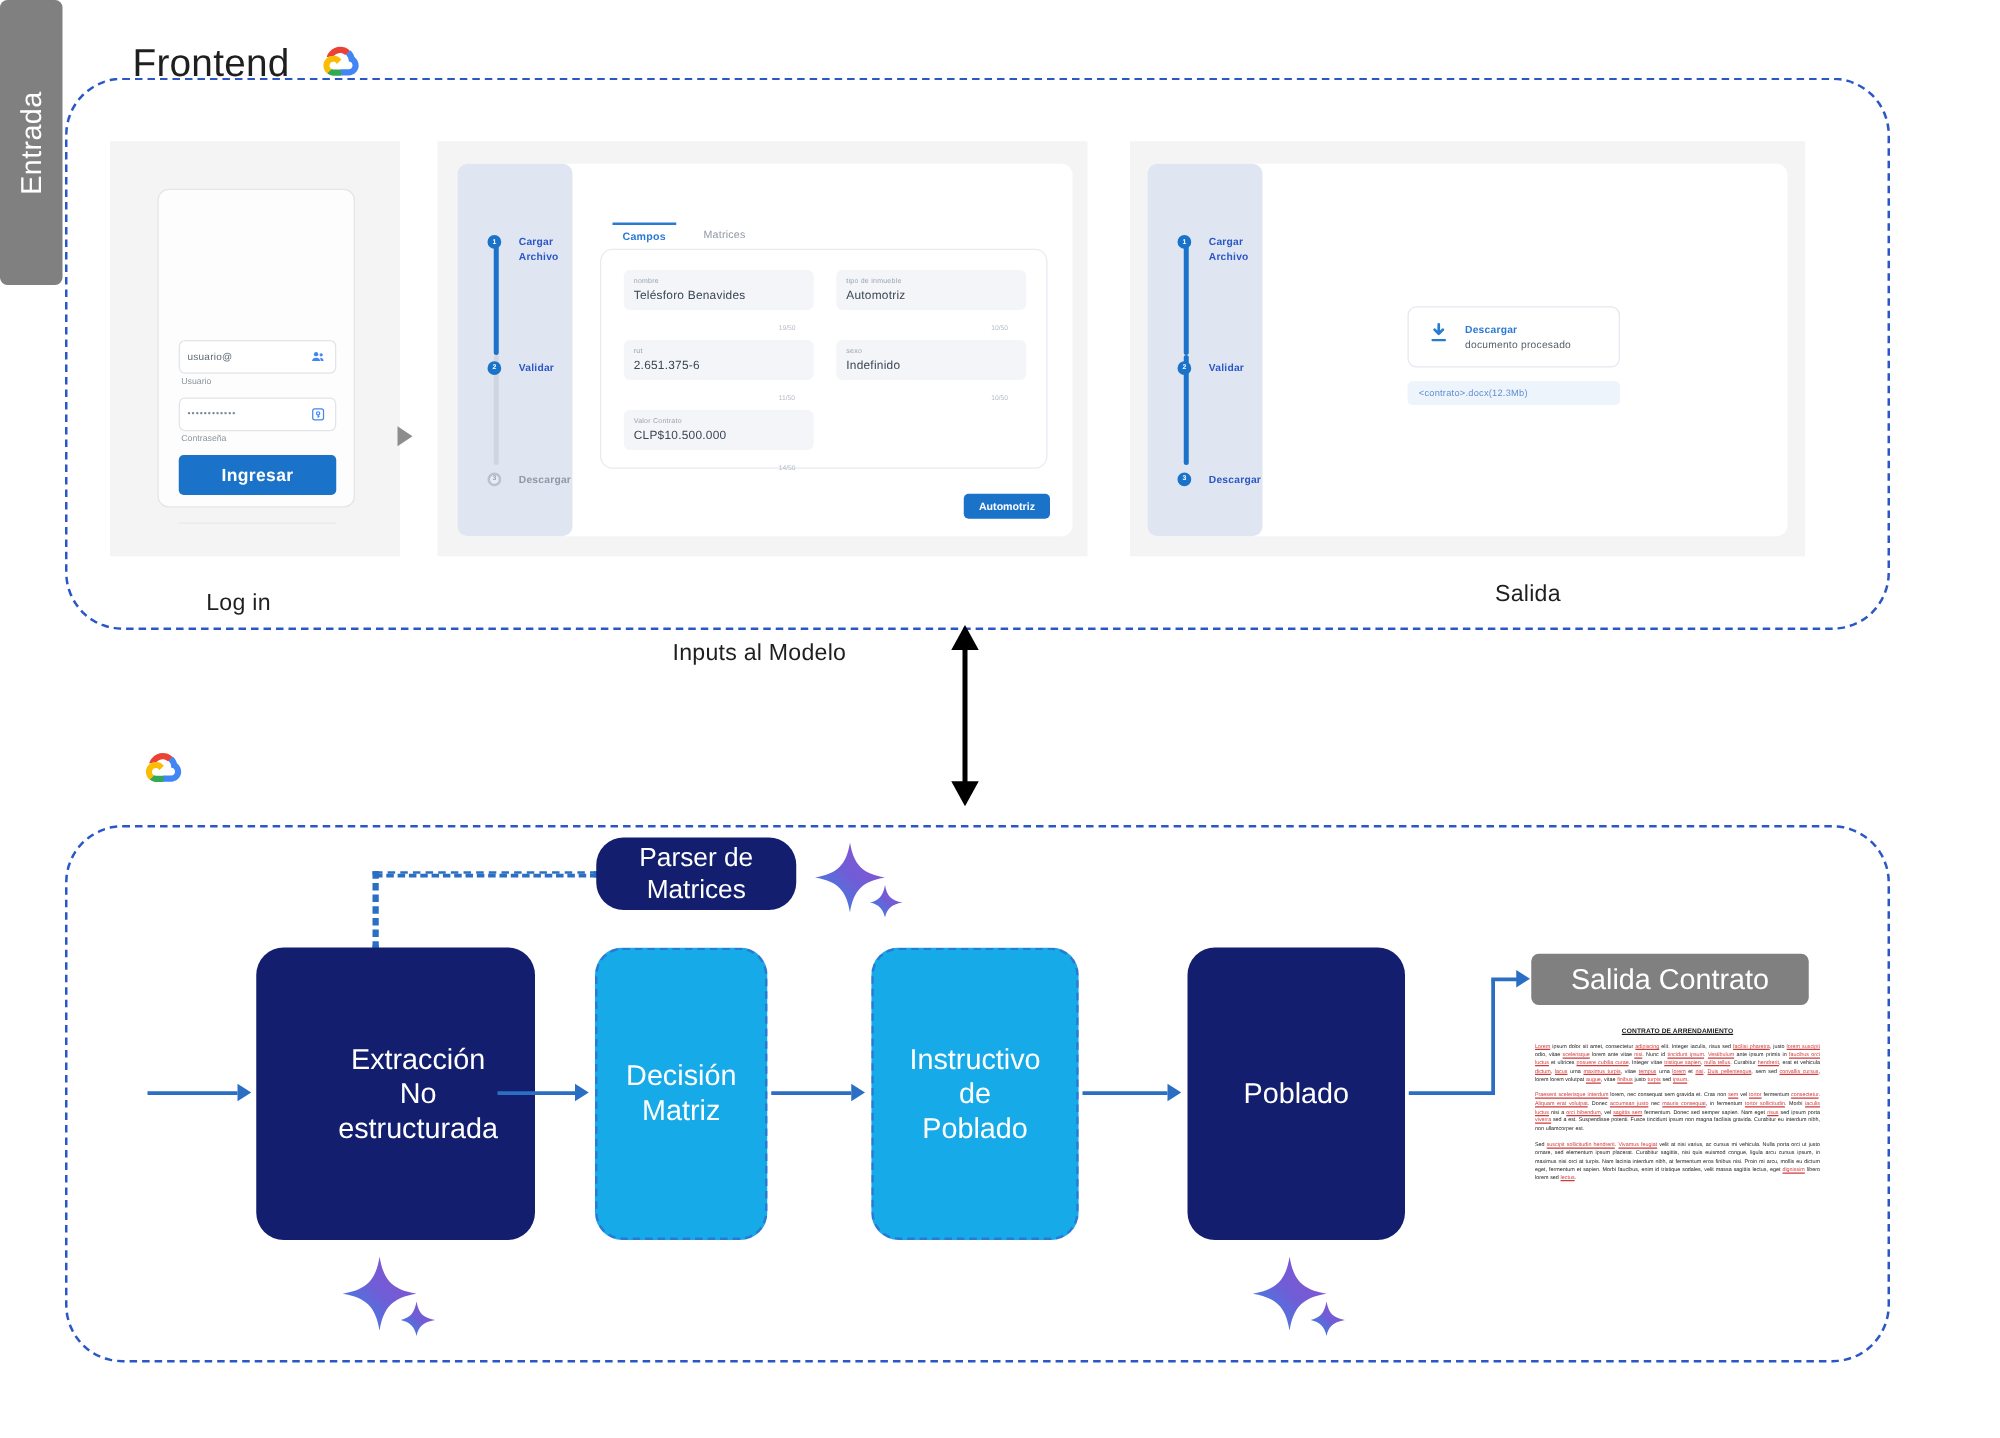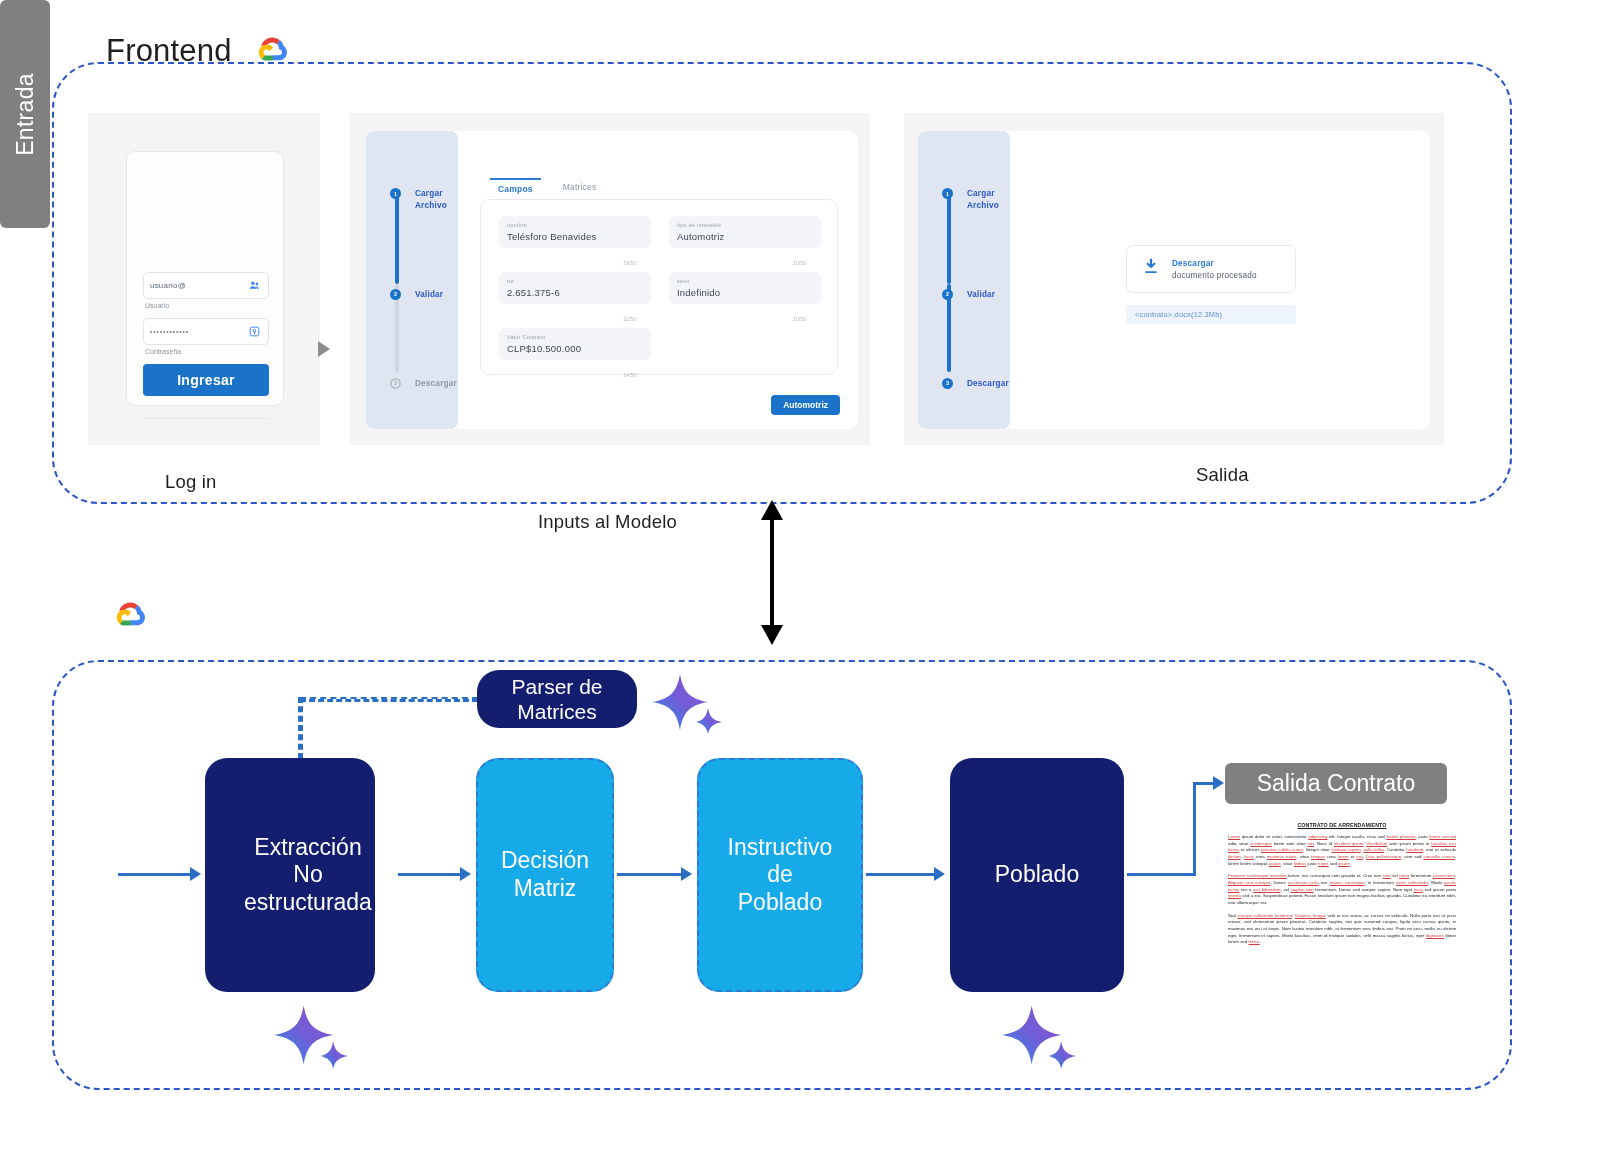--- a/index.html
+++ b/index.html
@@ -155,21 +155,21 @@
   #entrada-box {
     left: 66px; top: 762px; width: 50px; height: 228px;
     background: #808080; border-radius: 6px;
     display: flex; align-items: center; justify-content: center;
   }
   #entrada-box span {
     transform: rotate(-90deg); white-space: nowrap;
     color: #fff; font-size: 23px; letter-spacing: .3px;
   }
 
-  #extraccion-box { left: 205px; top: 758px; width: 170px; height: 234px; font-size: 23px; padding-left: 36px; }
+  #extraccion-box { left: 205px; top: 758px; width: 223px; height: 234px; font-size: 23px; padding-left: 36px; }
   #decision-box   { left: 476px; top: 758px; width: 138px; height: 234px; font-size: 23px; }
   #instructivo-box{ left: 697px; top: 758px; width: 166px; height: 234px; font-size: 23px; }
   #poblado-box    { left: 950px; top: 758px; width: 174px; height: 234px; font-size: 23px; }
   #parser-box     { left: 477px; top: 670px; width: 160px; height: 58px; font-size: 21px; }
   #salida-contrato-box {
     left: 1225px; top: 763px; width: 222px; height: 41px;
     font-size: 23px;
   }
 
   .arrow-line { position: absolute; background: #2a6fc4; height: 2.5px; }

